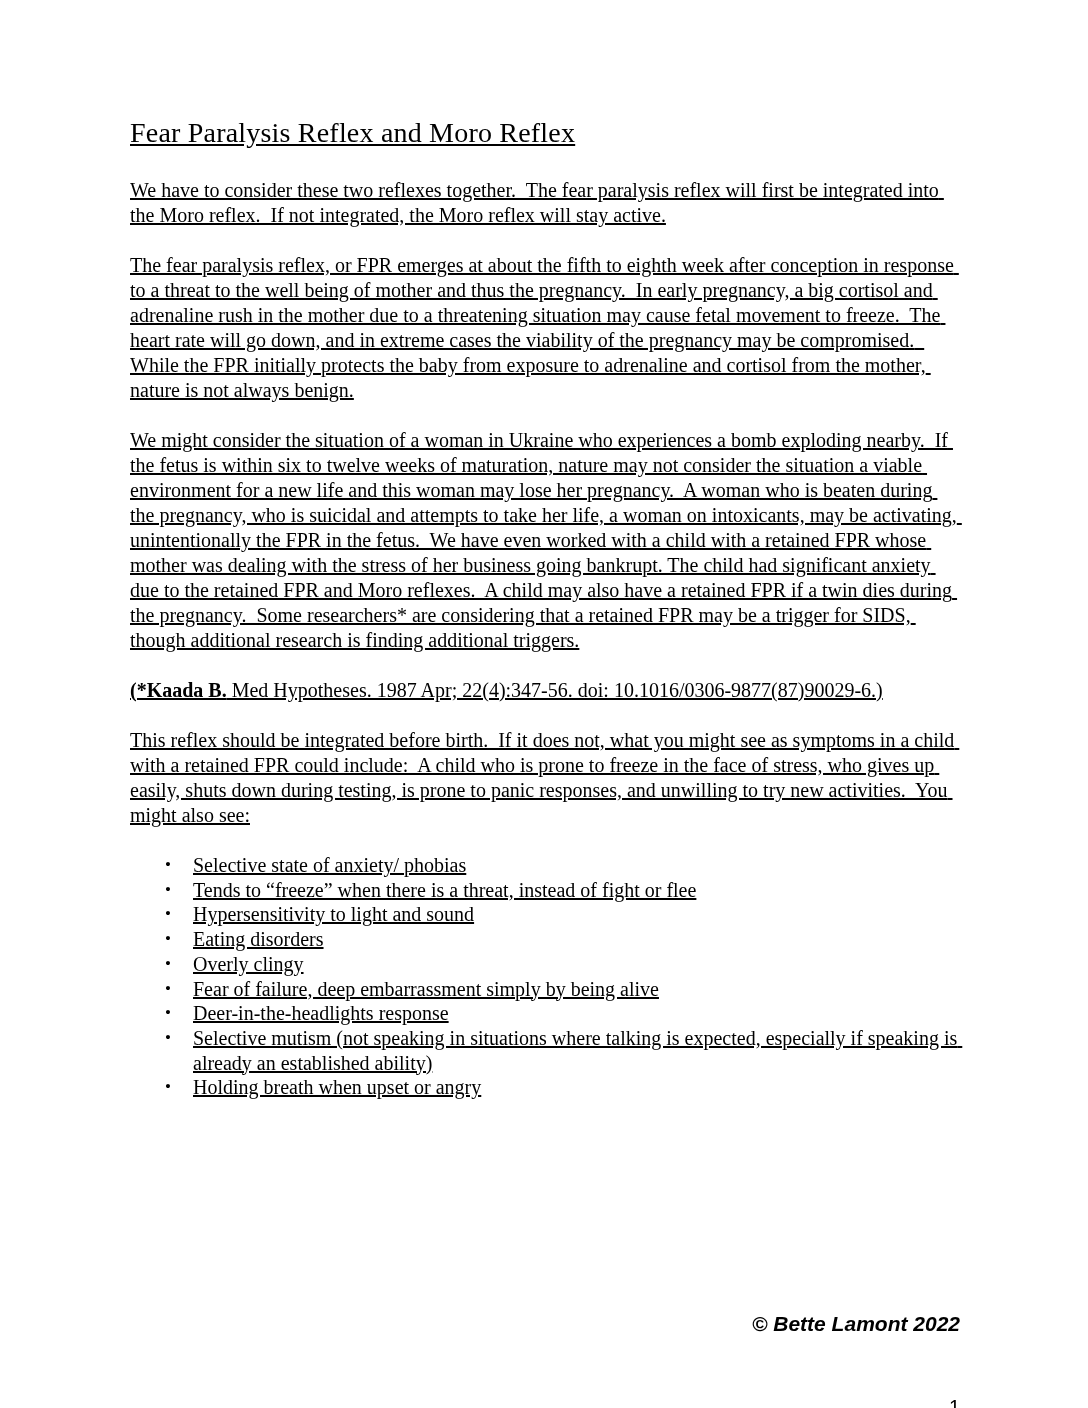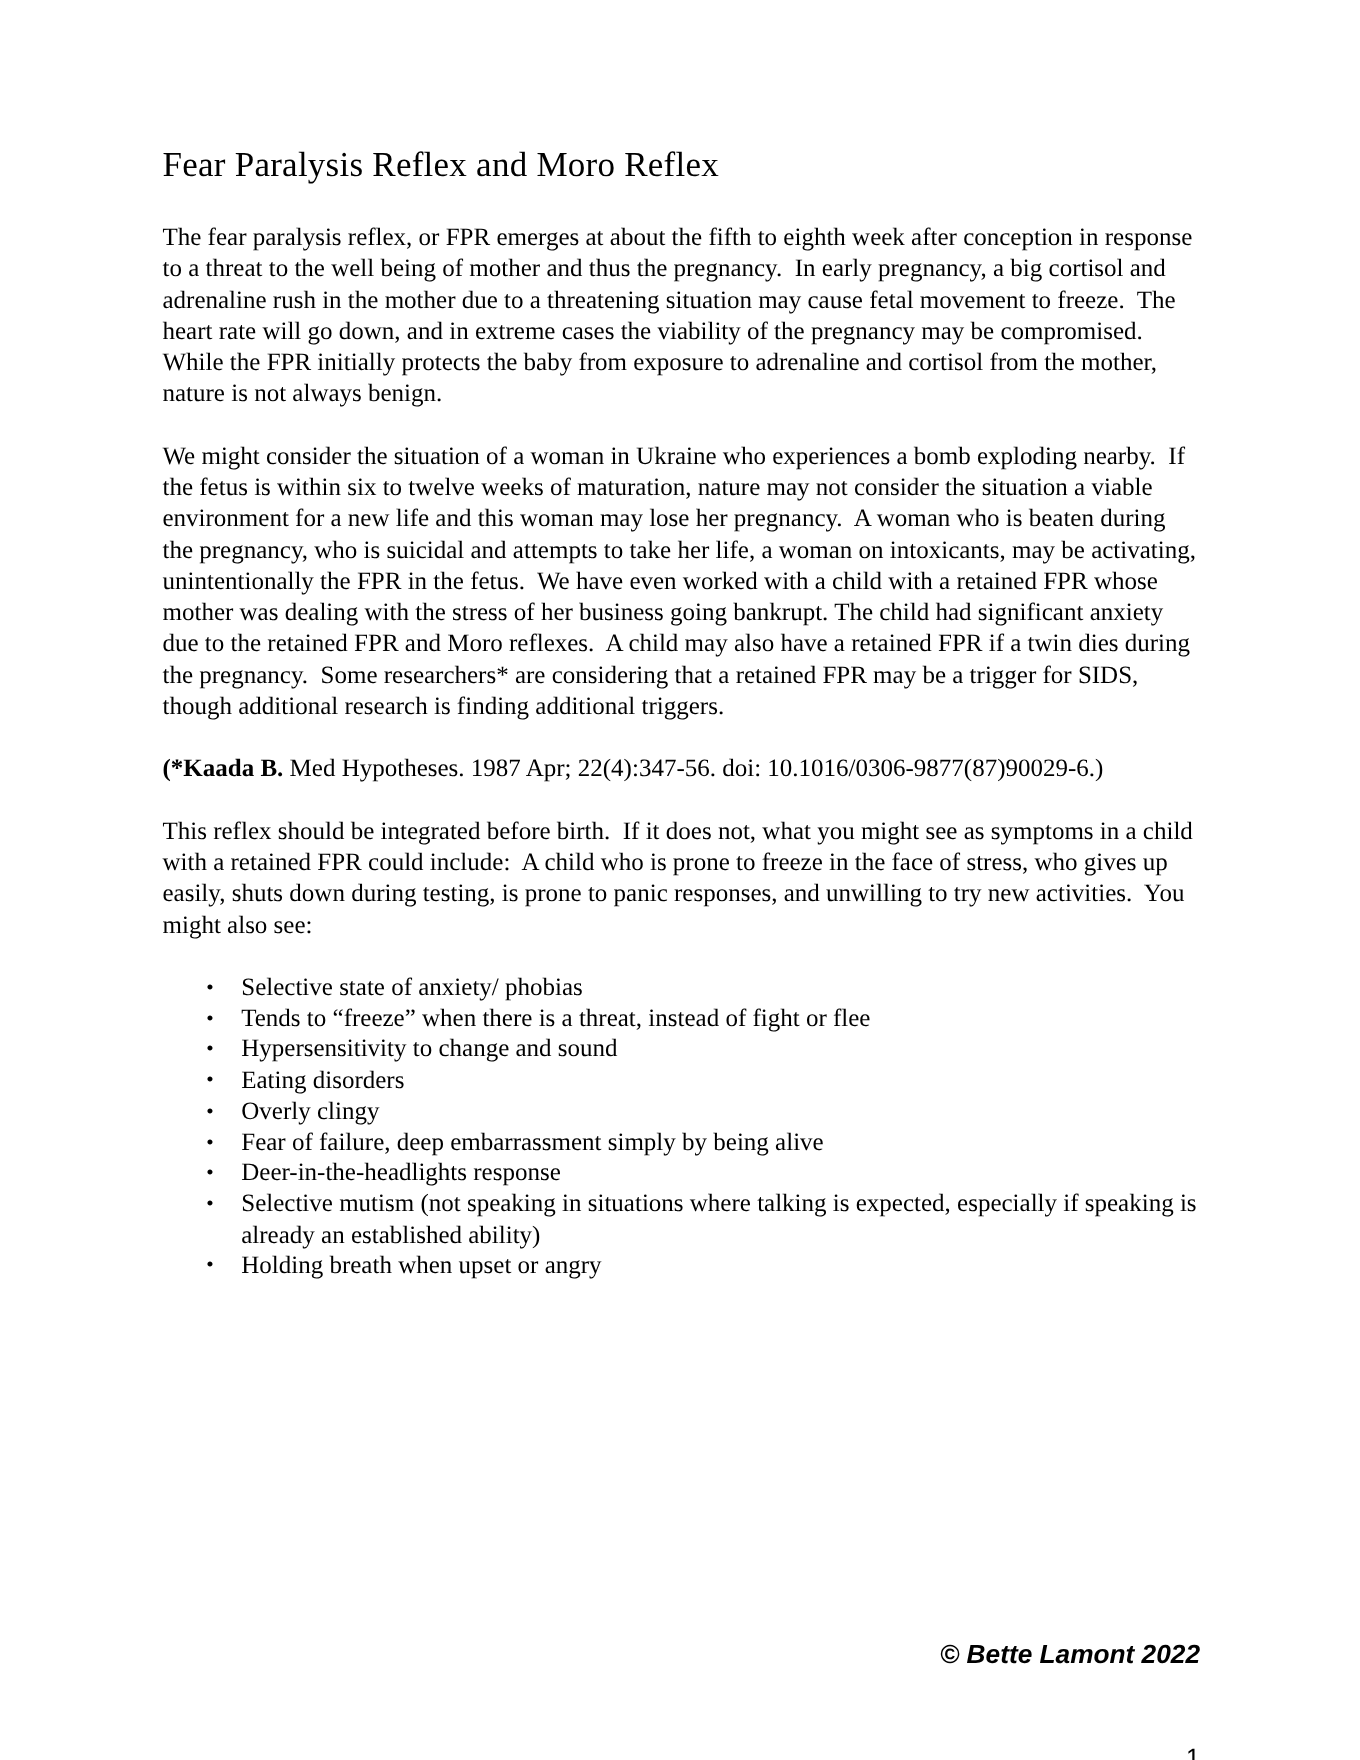--- a/index.html
+++ b/index.html
@@ -14,20 +14,21 @@
     font-family: "Liberation Serif", serif;
     color: #000000;
     overflow: hidden;
   }
   .page {
     box-sizing: border-box;
     width: 1088px;
     height: 1076px;
     padding: 116px 128px 0 130px;
     position: relative;
+    text-decoration: underline;
   }
   .doc-title {
     font-size: 28px;
     font-weight: normal;
     line-height: 34px;
     margin: 0 0 28px 0;
     letter-spacing: 0.2px;
   }
   p.body-para {
     font-size: 20px;
@@ -83,34 +84,35 @@
     font-size: 20px;
   }
 </style>
 </head>
 <body>
 
 <div class="page">
 
   <h1 class="doc-title">Fear Paralysis Reflex and Moro Reflex</h1>
 
+  <p class="body-para">We have to consider these two reflexes together.  The fear paralysis reflex will first be integrated into the Moro reflex.  If not integrated, the Moro reflex will stay active.</p>
 
   <p class="body-para">The fear paralysis reflex, or FPR emerges at about the fifth to eighth week after conception in response to a threat to the well being of mother and thus the pregnancy.  In early pregnancy, a big cortisol and adrenaline rush in the mother due to a threatening situation may cause fetal movement to freeze.  The heart rate will go down, and in extreme cases the viability of the pregnancy may be compromised.  While the FPR initially protects the baby from exposure to adrenaline and cortisol from the mother, nature is not always benign.</p>
 
 
   <p class="body-para">We might consider the situation of a woman in Ukraine who experiences a bomb exploding nearby.  If the fetus is within six to twelve weeks of maturation, nature may not consider the situation a viable environment for a new life and this woman may lose her pregnancy.  A woman who is beaten during the pregnancy, who is suicidal and attempts to take her life, a woman on intoxicants, may be activating, unintentionally the FPR in the fetus.  We have even worked with a child with a retained FPR whose mother was dealing with the stress of her business going bankrupt. The child had significant anxiety due to the retained FPR and Moro reflexes.  A child may also have a retained FPR if a twin dies during the pregnancy.  Some researchers* are considering that a retained FPR may be a trigger for SIDS, though additional research is finding additional triggers.</p>
 
   <p class="citation-para"><span class="citation-bold">(*Kaada B.</span><span> Med Hypotheses. 1987 Apr; 22(4):347-56. doi: 10.1016/0306-9877(87)90029-6.)</span></p>
 
   <p class="body-para">This reflex should be integrated before birth.  If it does not, what you might see as symptoms in a child with a retained FPR could include:  A child who is prone to freeze in the face of stress, who gives up easily, shuts down during testing, is prone to panic responses, and unwilling to try new activities.  You might also see:</p>
 
   <ul class="symptom-list">
     <li>Selective state of anxiety/ phobias</li>
     <li>Tends to “freeze” when there is a threat, instead of fight or flee</li>
-    <li>Hypersensitivity to change and sound</li>
+    <li>Hypersensitivity to light and sound</li>
     <li>Eating disorders</li>
     <li>Overly clingy</li>
     <li>Fear of failure, deep embarrassment simply by being alive</li>
     <li>Deer-in-the-headlights response</li>
     <li>Selective mutism (not speaking in situations where talking is expected, especially if speaking is already an established ability)</li>
     <li>Holding breath when upset or angry</li>
   </ul>
 
   <div class="footer">
     <span class="copyright">© Bette Lamont 2022</span>

